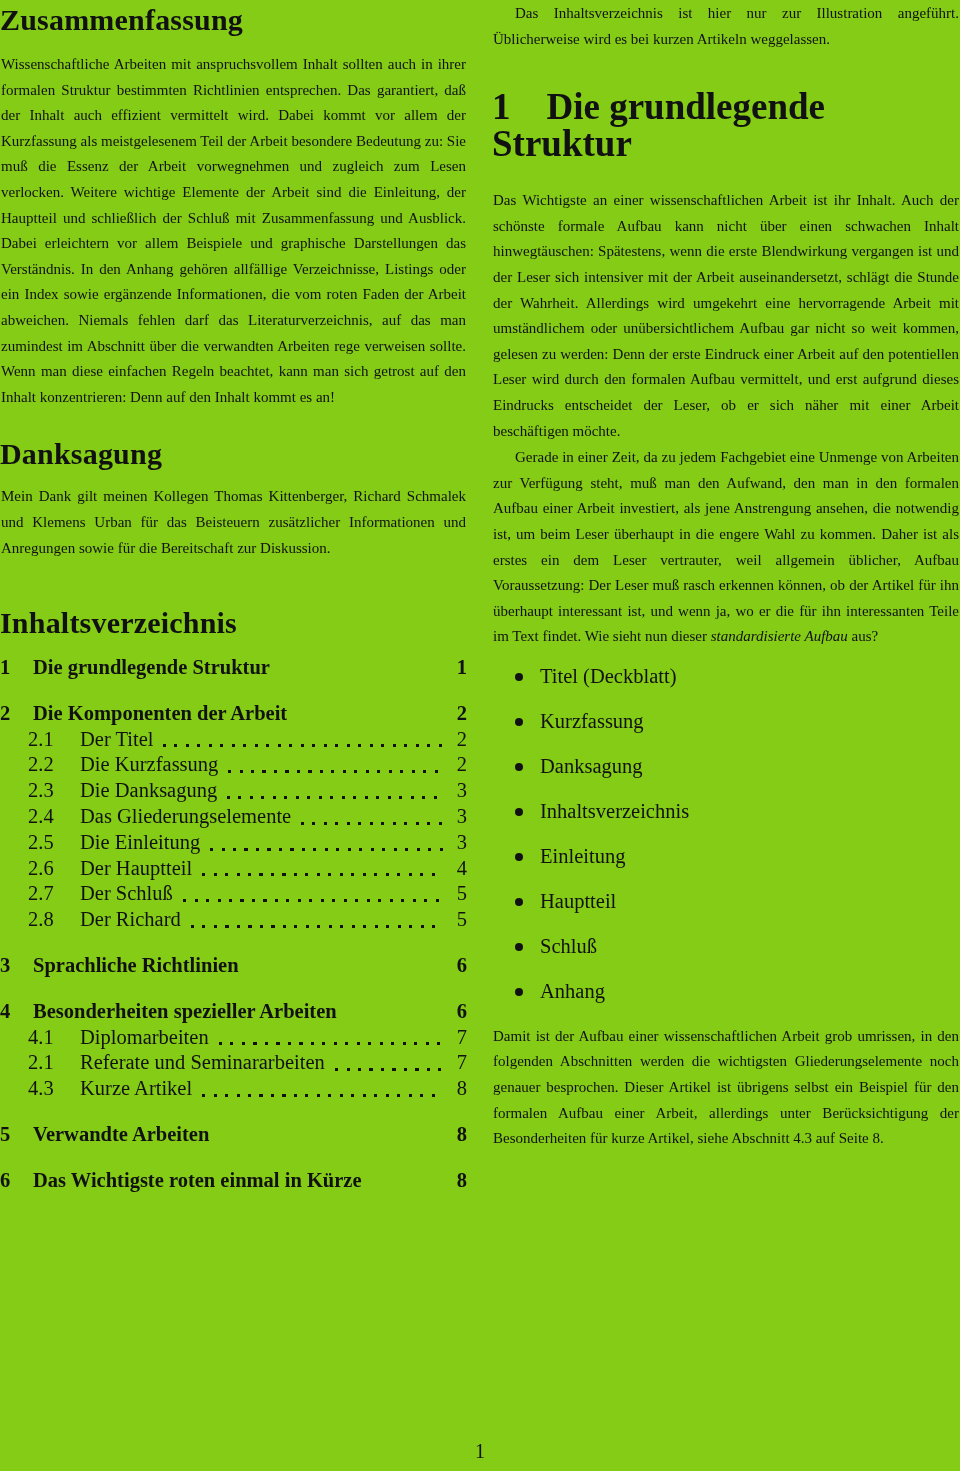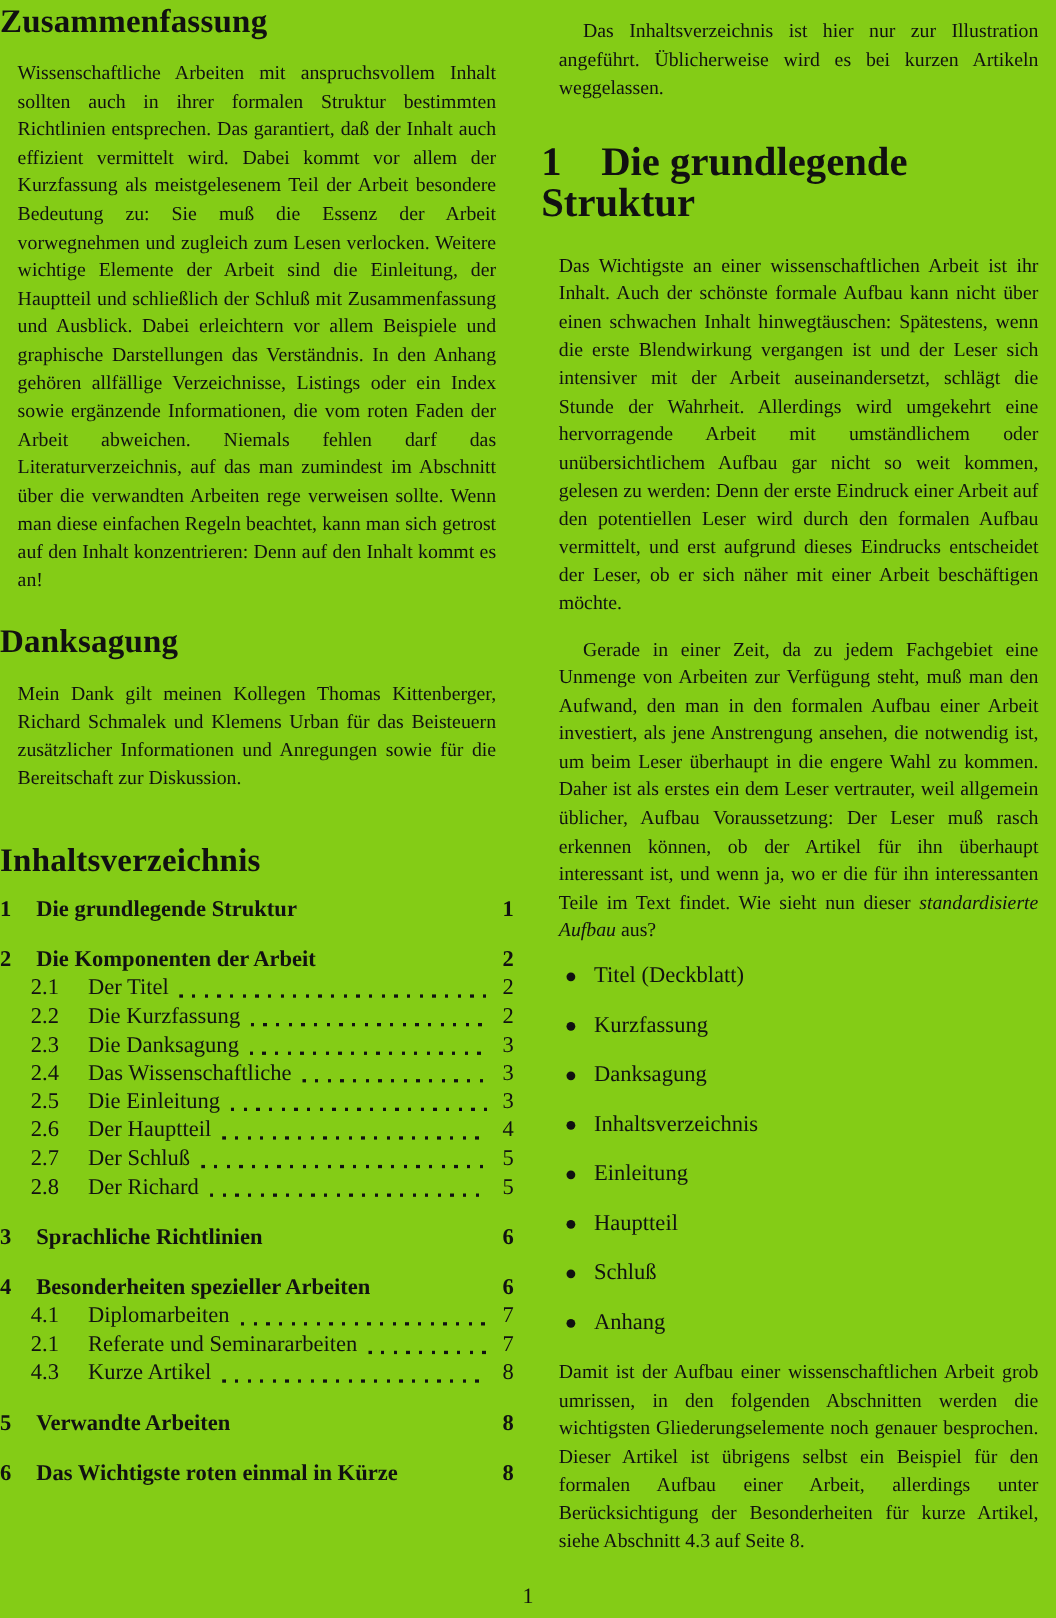--- a/index.html
+++ b/index.html
@@ -17,22 +17,22 @@
 
   .doc-h1 {
     font-size:30px; font-weight:bold; margin:0; line-height:36px;
     letter-spacing:.2px;
   }
   .h1-abstract { margin-top:2px; margin-bottom:14px; }
   .h1-dank     { margin-top:26px; margin-bottom:12px; }
   .h1-toc      { margin-top:44px; margin-bottom:14px; }
 
   .body-text {
-    font-size:18px; line-height:25.6px;
-    text-align:justify; margin:16px;
+    font-size:15px; line-height:25.6px;
+    text-align:justify; margin:1px;
   }
   .indent { text-indent:22px; }
 
   
   .toc { font-size:20.5px; }
   .toc-row { display:flex; align-items:baseline; line-height:25.8px; }
   .toc-l1 { font-weight:bold; margin-top:20px; }
   .toc-l1:first-child { margin-top:0; }
   .toc-l1 .toc-number { width:33px; flex:none; }
   .toc-l2 { padding-left:28px; }
@@ -105,21 +105,21 @@
           <span class="toc-page">2</span>
         </div>
         <div class="toc-row toc-l2">
           <span class="toc-number">2.3</span>
           <span class="toc-title">Die Danksagung</span>
           <span class="toc-dots"></span>
           <span class="toc-page">3</span>
         </div>
         <div class="toc-row toc-l2">
           <span class="toc-number">2.4</span>
-          <span class="toc-title">Das Wissenschaftliche</span>
+          <span class="toc-title">Das Gliederungselemente</span>
           <span class="toc-dots"></span>
           <span class="toc-page">3</span>
         </div>
         <div class="toc-row toc-l2">
           <span class="toc-number">2.5</span>
           <span class="toc-title">Die Einleitung</span>
           <span class="toc-dots"></span>
           <span class="toc-page">3</span>
         </div>
         <div class="toc-row toc-l2">

